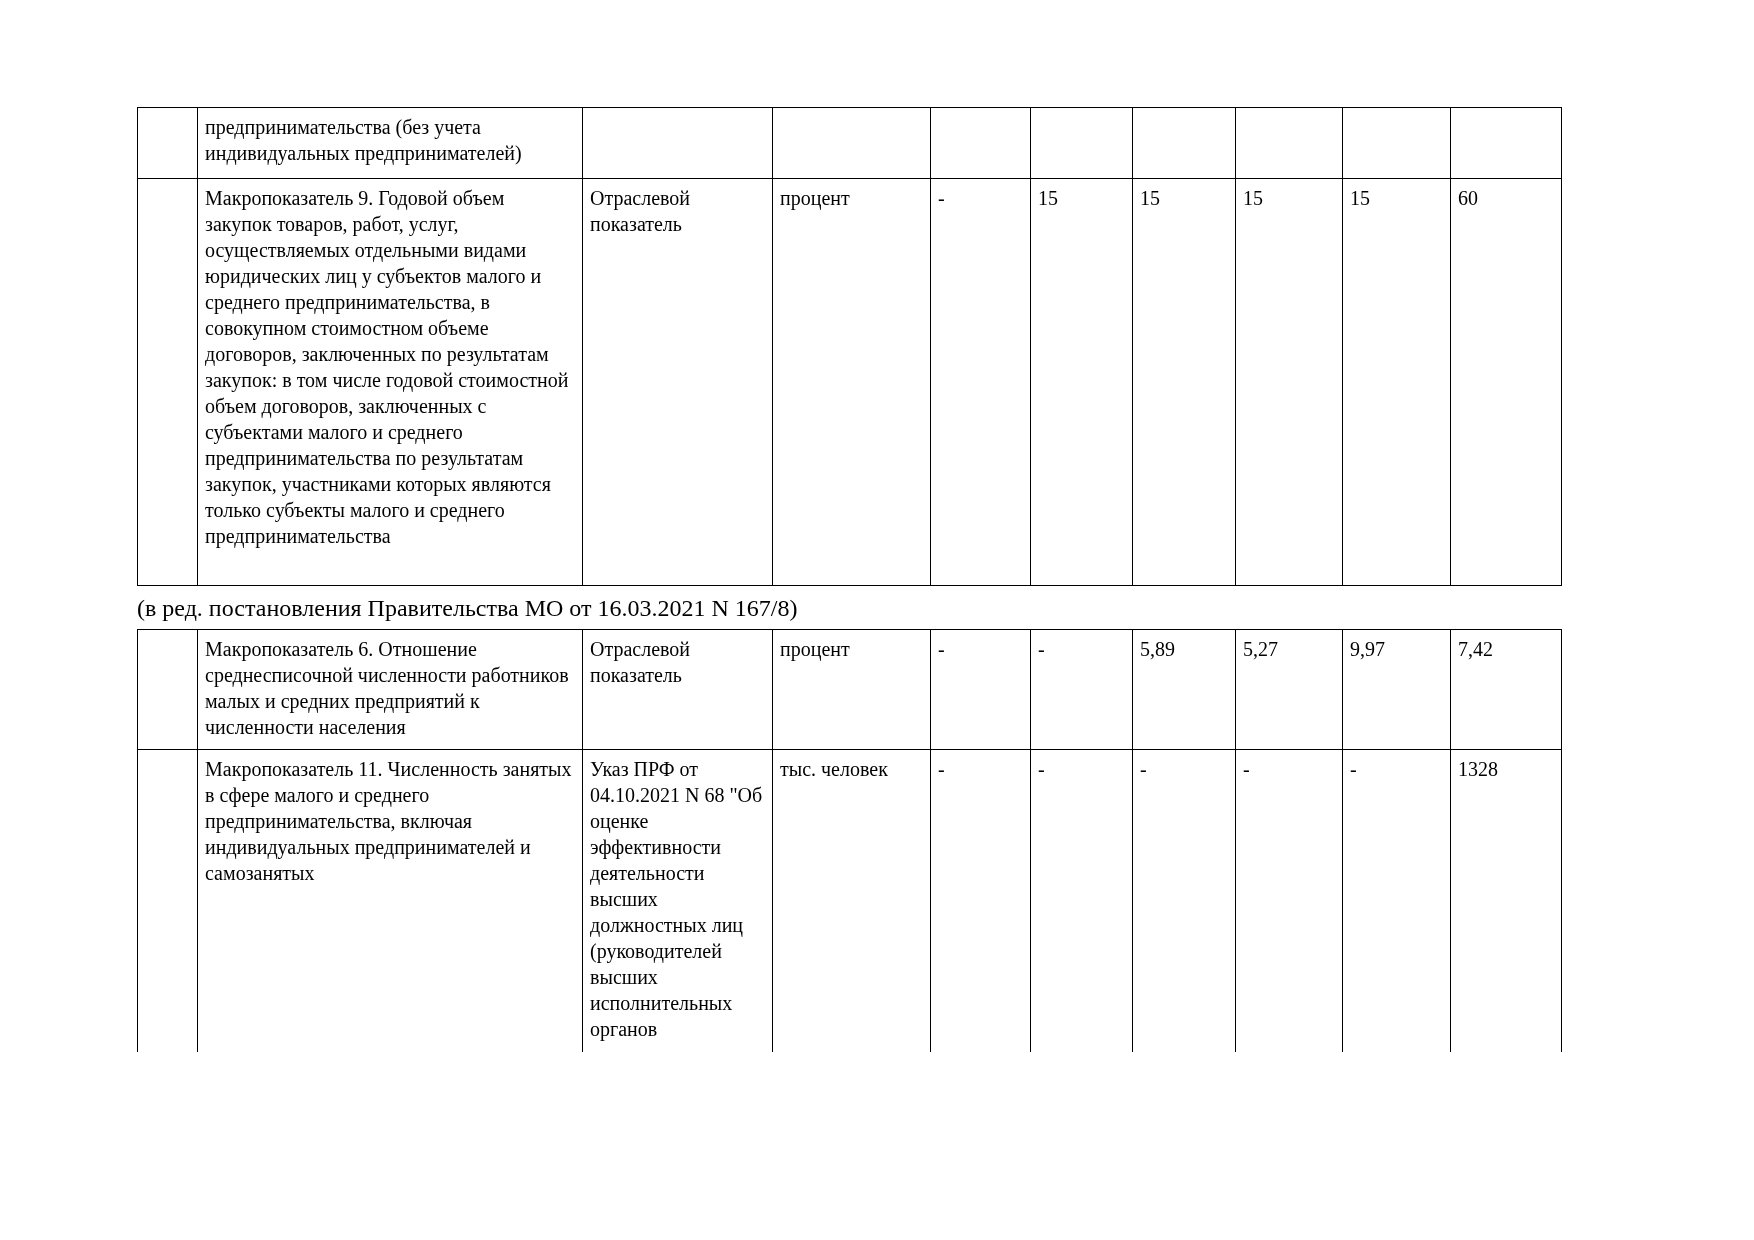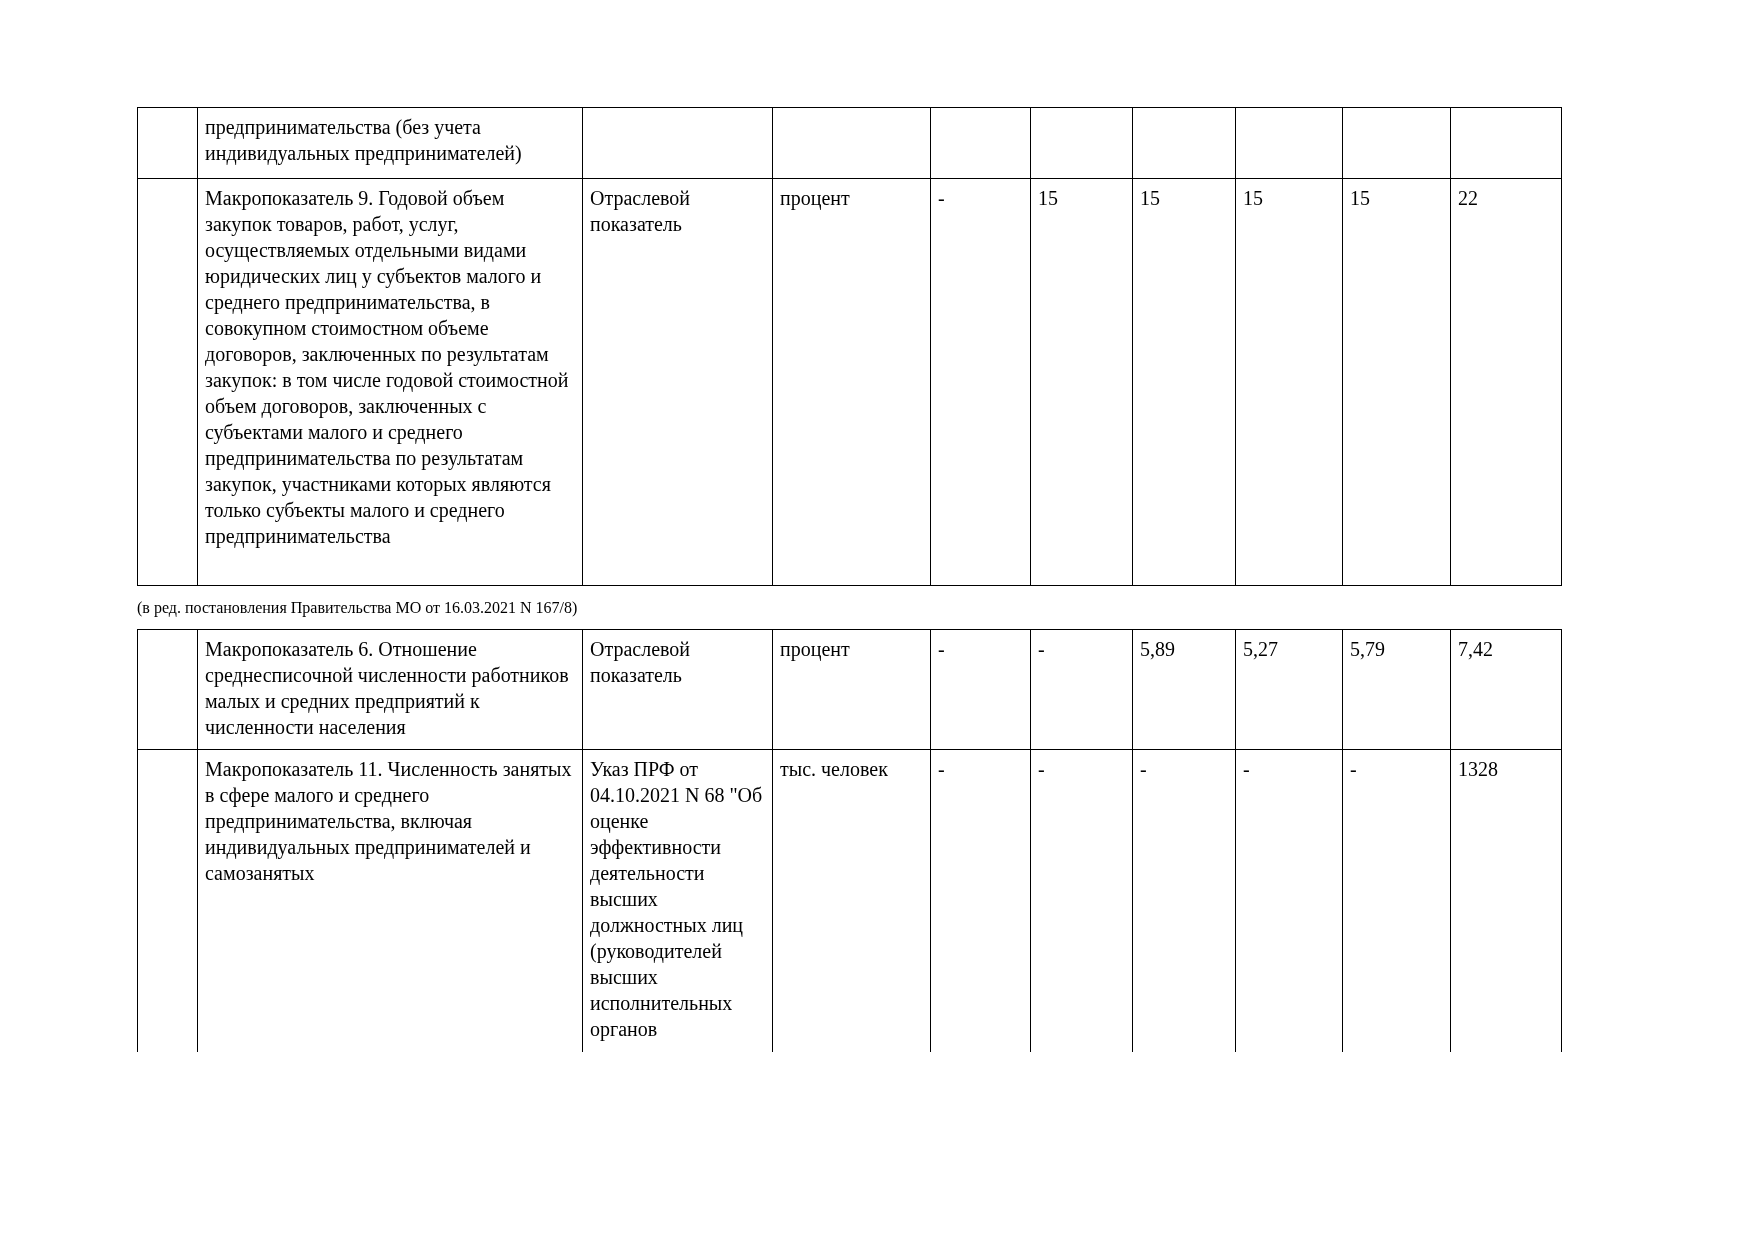--- a/index.html
+++ b/index.html
@@ -36,21 +36,21 @@
     line-height: 26px;
     overflow: hidden;
     word-wrap: break-word;
   }
   tr.r-cont   { height: 71px; }
   tr.r-macro9 { height: 407px; }
   tr.r-macro10{ height: 120px; }
   tr.r-macro11{ height: 302px; }
   tr.r-macro11 td { border-bottom: none; }
   .amendment-note {
-    font-size: 16px;
+    font-size: 24px;
     line-height: 26px;
     padding: 9px 0 8px 0;
     width: 1424px;
   }
 </style>
 </head>
 <body>
 
 <div class="page">
   <div class="content">
@@ -84,21 +84,21 @@
       <tr class="r-macro9">
         <td></td>
         <td>Макропоказатель 9. Годовой объем закупок товаров, работ, услуг, осуществляемых отдельными видами юридических лиц у субъектов малого и среднего предпринимательства, в совокупном стоимостном объеме договоров, заключенных по результатам закупок: в том числе годовой стоимостной объем договоров, заключенных с субъектами малого и среднего предпринимательства по результатам закупок, участниками которых являются только субъекты малого и среднего предпринимательства</td>
         <td>Отраслевой показатель</td>
         <td>процент</td>
         <td>-</td>
         <td>15</td>
         <td>15</td>
         <td>15</td>
         <td>15</td>
-        <td>22</td>
+        <td>60</td>
       </tr>
     </tbody>
       </table>
 
     <div class="amendment-note">(в ред. постановления Правительства МО от 16.03.2021 N 167/8)</div>
 
     <table class="doc-table">
       <colgroup>
         <col style="width:60px">
           <col style="width:385px">
@@ -114,21 +114,21 @@
       <tbody>
           <tr class="r-macro10">
         <td></td>
         <td>Макропоказатель 6. Отношение среднесписочной численности работников малых и средних предприятий к численности населения</td>
         <td>Отраслевой показатель</td>
         <td>процент</td>
         <td>-</td>
         <td>-</td>
         <td>5,89</td>
         <td>5,27</td>
-        <td>5,79</td>
+        <td>9,97</td>
         <td>7,42</td>
       </tr>
       <tr class="r-macro11">
         <td></td>
         <td>Макропоказатель 11. Численность занятых в сфере малого и среднего предпринимательства, включая индивидуальных предпринимателей и самозанятых</td>
         <td>Указ ПРФ от 04.10.2021 N 68 "Об оценке эффективности деятельности высших должностных лиц (руководителей высших исполнительных органов</td>
         <td>тыс. человек</td>
         <td>-</td>
         <td>-</td>
         <td>-</td>

